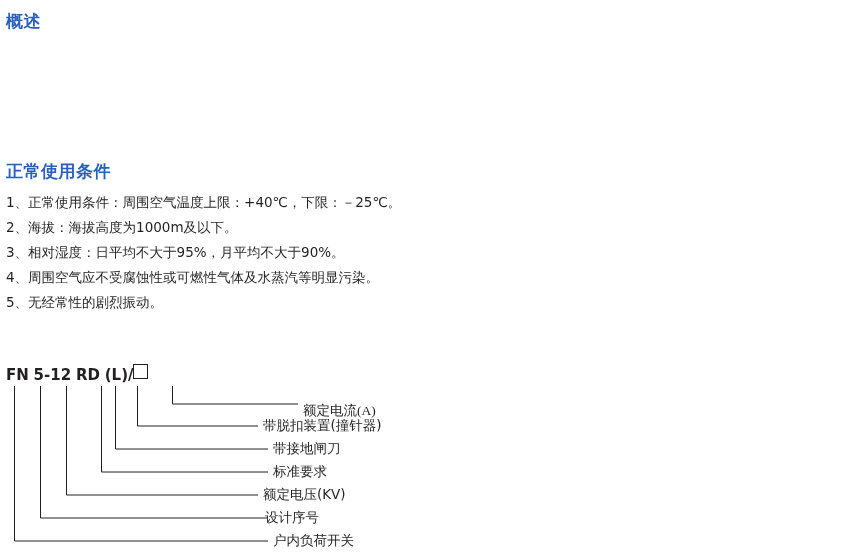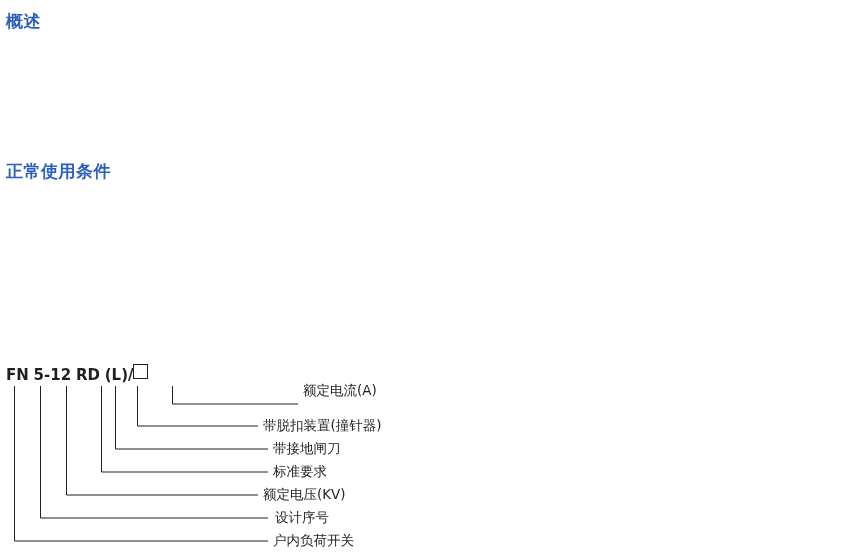--- a/index.html
+++ b/index.html
@@ -107,20 +107,27 @@
 </head>
 <body>
 
 <div class="page">
 
   <div class="section-title" id="overview-title">概述</div>
 
 
   <div class="section-title" id="conditions-title">正常使用条件</div>
 
+  <div id="conditions-list">
+    <div class="cond-item">1、正常使用条件：周围空气温度上限：+40℃，下限：－25℃。</div>
+    <div class="cond-item">2、海拔：海拔高度为1000m及以下。</div>
+    <div class="cond-item">3、相对湿度：日平均不大于95%，月平均不大于90%。</div>
+    <div class="cond-item">4、周围空气应不受腐蚀性或可燃性气体及水蒸汽等明显污染。</div>
+    <div class="cond-item">5、无经常性的剧烈振动。</div>
+  </div>
 
 
   <div id="model-diagram">
 
     <div id="model-code">
       <span class="seg">FN</span><span>&nbsp;</span><span class="seg">5-12</span><span>&nbsp;</span><span class="seg">R</span><span class="seg">D</span><span>&nbsp;</span><span class="seg">(L)</span><span class="seg">/</span><span class="empty-box"></span>
     </div>
 
     <svg id="leader-svg" width="867" height="196">
       <g stroke="#231f20" stroke-width="1" fill="none">
@@ -134,22 +141,22 @@
         <path d="M 101.5 26 L 101.5 112 L 268 112"></path>
 
         <path d="M 66.5 26 L 66.5 135 L 258 135"></path>
 
         <path d="M 40.5 26 L 40.5 158 L 268 158"></path>
 
         <path d="M 14.5 26 L 14.5 181 L 268 181"></path>
       </g>
     </svg>
 
-    <div class="legend-label" style="left:303px; top:22px;">额定电流(A)</div>
+    <div class="legend-label" style="left:303px; top:42px;font-family:Liberation Serif, serif;">额定电流(A)</div>
     <div class="legend-label" style="left:263px; top:57px;">带脱扣装置(撞针器)</div>
     <div class="legend-label" style="left:273px; top:80px;">带接地闸刀</div>
     <div class="legend-label" style="left:273px; top:103px;">标准要求</div>
     <div class="legend-label" style="left:263px; top:126px;">额定电压(KV)</div>
-    <div class="legend-label" style="left:275px; top:149px;">设计序号</div>
+    <div class="legend-label" style="left:265px; top:149px;">设计序号</div>
     <div class="legend-label" style="left:273px; top:172px;">户内负荷开关</div>
   </div>
 
 </div>
 
 </body></html>

